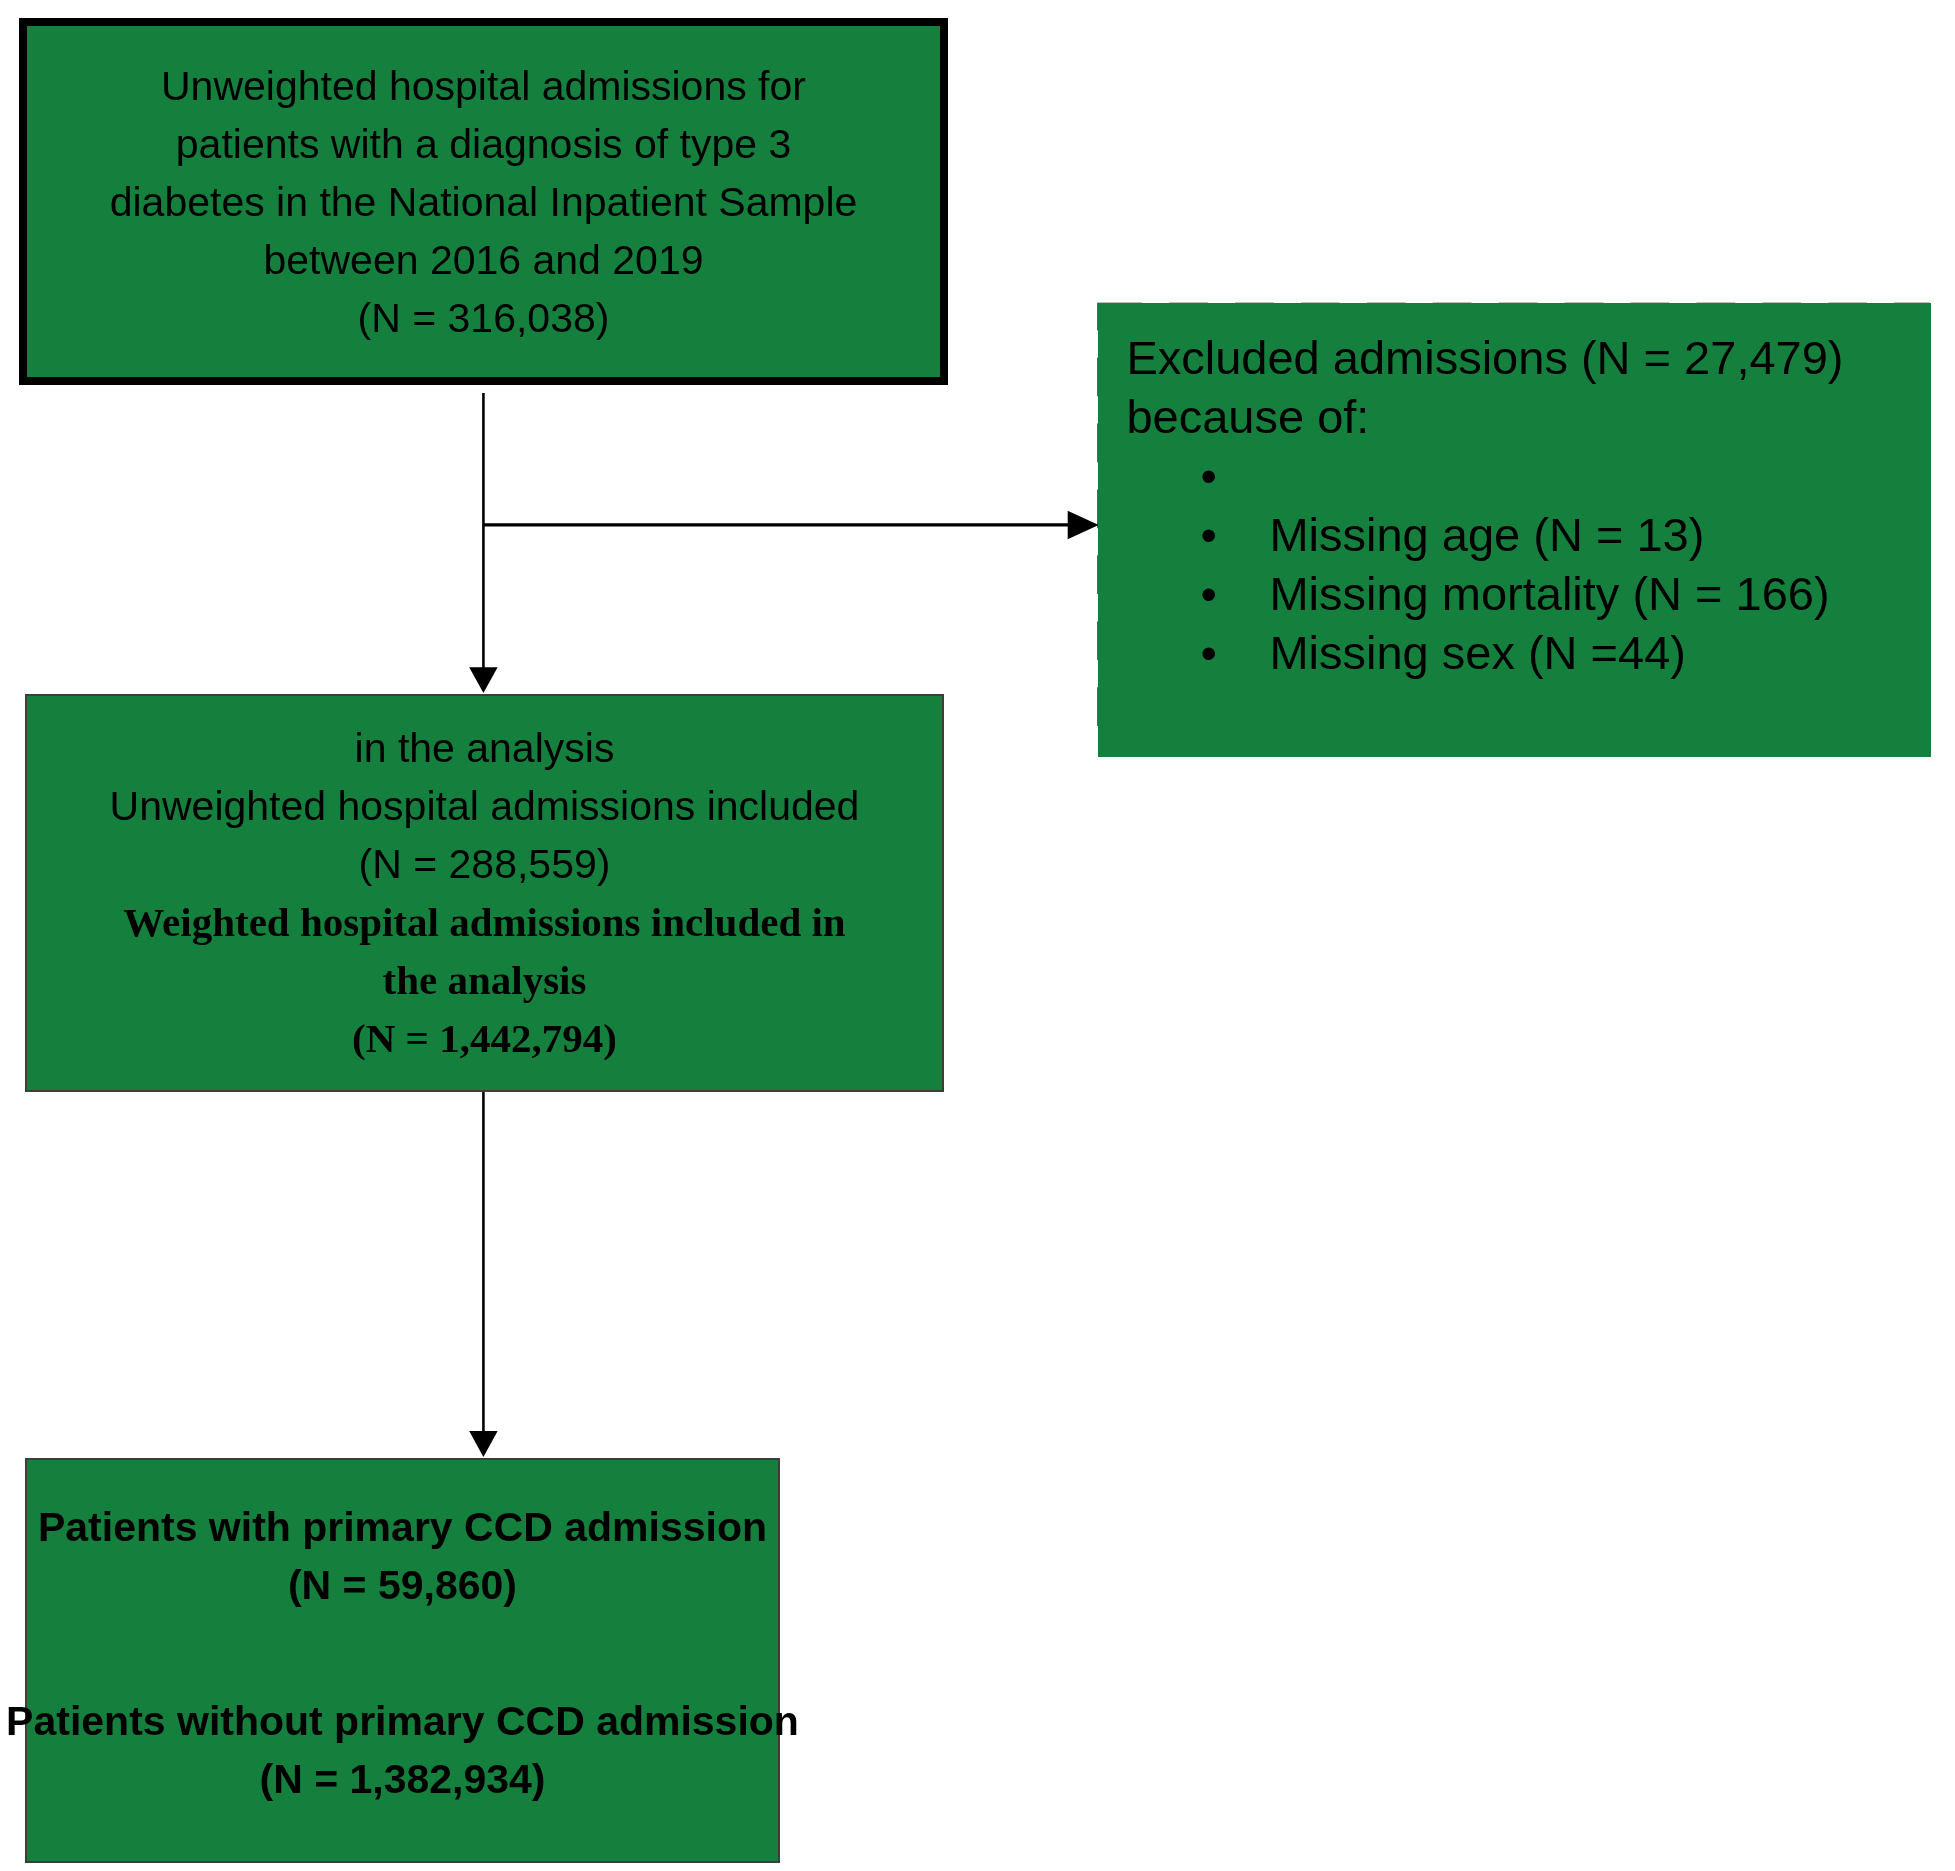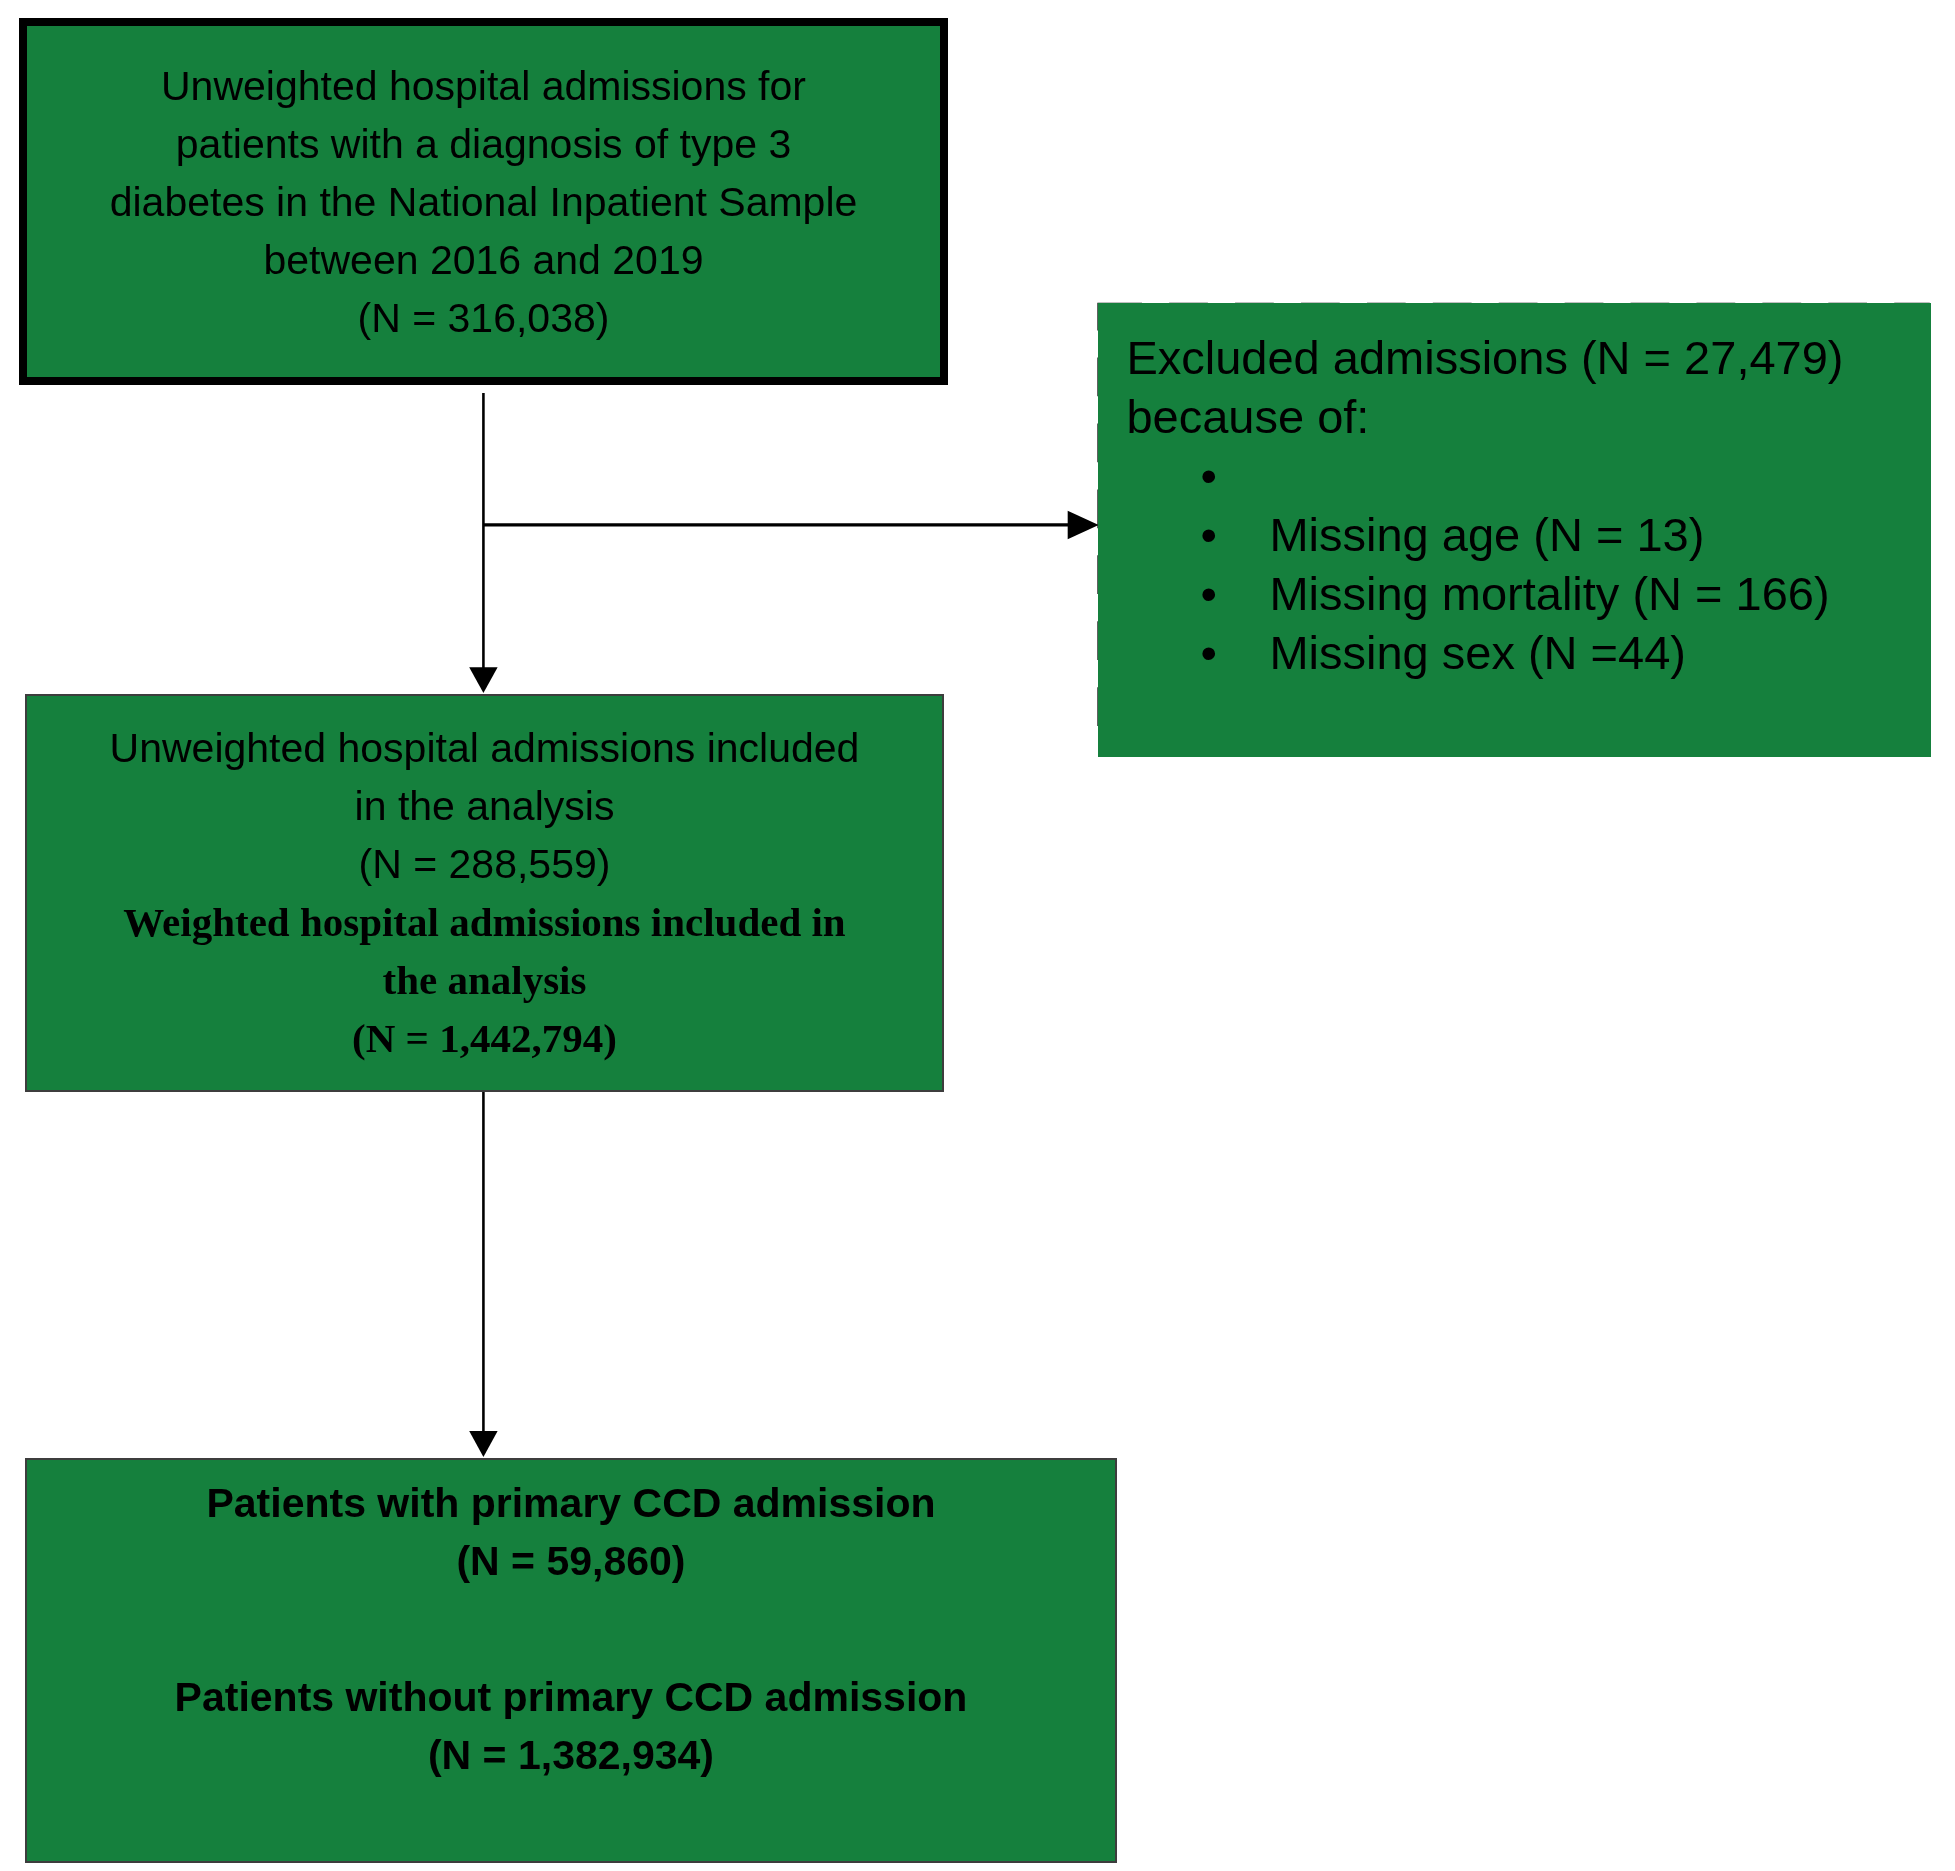--- a/index.html
+++ b/index.html
@@ -47,25 +47,25 @@
     width: 919px; height: 398px;
     border: 2.6px solid #3d3d3d;
     justify-content: center;
     align-items: center;
   }
   .included-box .bold-group .line { font-weight: bold; font-family: Liberation Serif, serif; }
 
   
   .outcome-box {
     left: 25px; top: 1458px;
-    width: 1092px; height: 405px;
+    width: 755px; height: 405px;
     border: 2.6px solid #3d3d3d;
     justify-content: flex-start;
     align-items: center;
-    padding-top: 14px;
+    padding-top: 38px;
     font-weight: bold;
     text-align: center;
   }
   .outcome-box .group-1 { margin-bottom: 78px; }
 
   
   .excluded-box {
     left: 1098px; top: 303px;
     width: 833px; height: 454px;
     text-align: left;
@@ -130,22 +130,22 @@
       </li>
       <li>
         <span class="bullet">•</span>
         <span class="line">Missing sex (N =44)</span>
       </li>
     </ul>
   </div>
 
   <div class="box included-box">
     <div class="regular-group">
+      <div class="line">in the analysis</div>
       <div class="line">Unweighted hospital admissions included</div>
-      <div class="line">in the analysis</div>
       <div class="line">(N = 288,559)</div>
     </div>
     <div class="bold-group">
       <div class="line">Weighted hospital admissions included in</div>
       <div class="line">the analysis</div>
       <div class="line">(N = 1,442,794)</div>
     </div>
   </div>
 
   <div class="box outcome-box">

